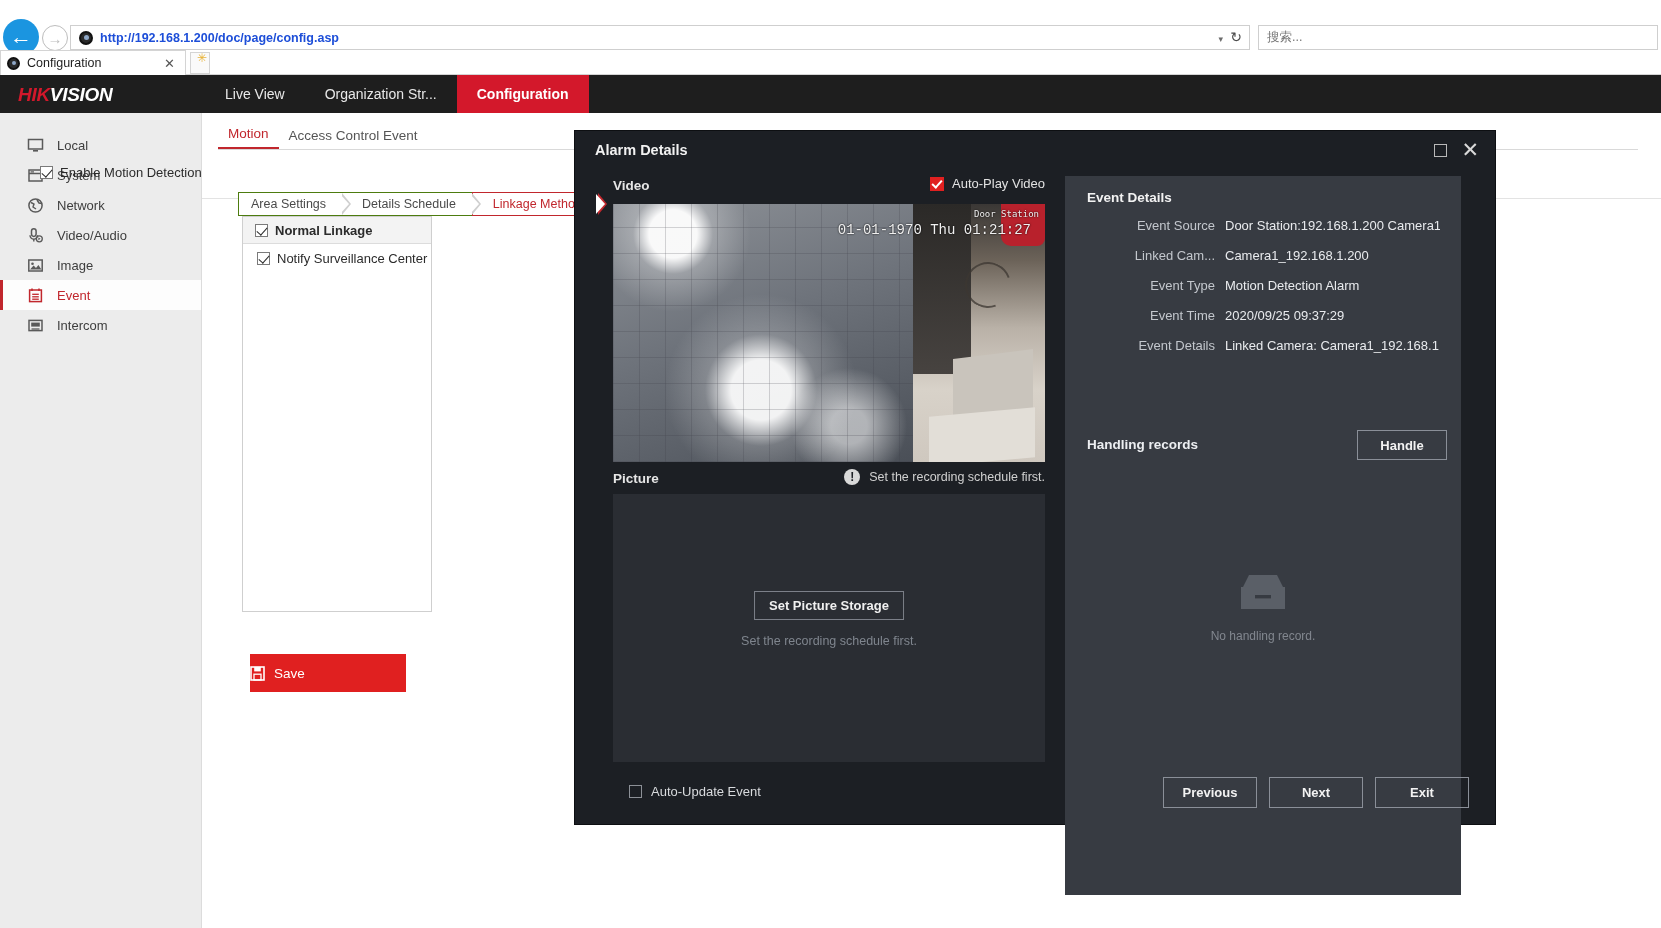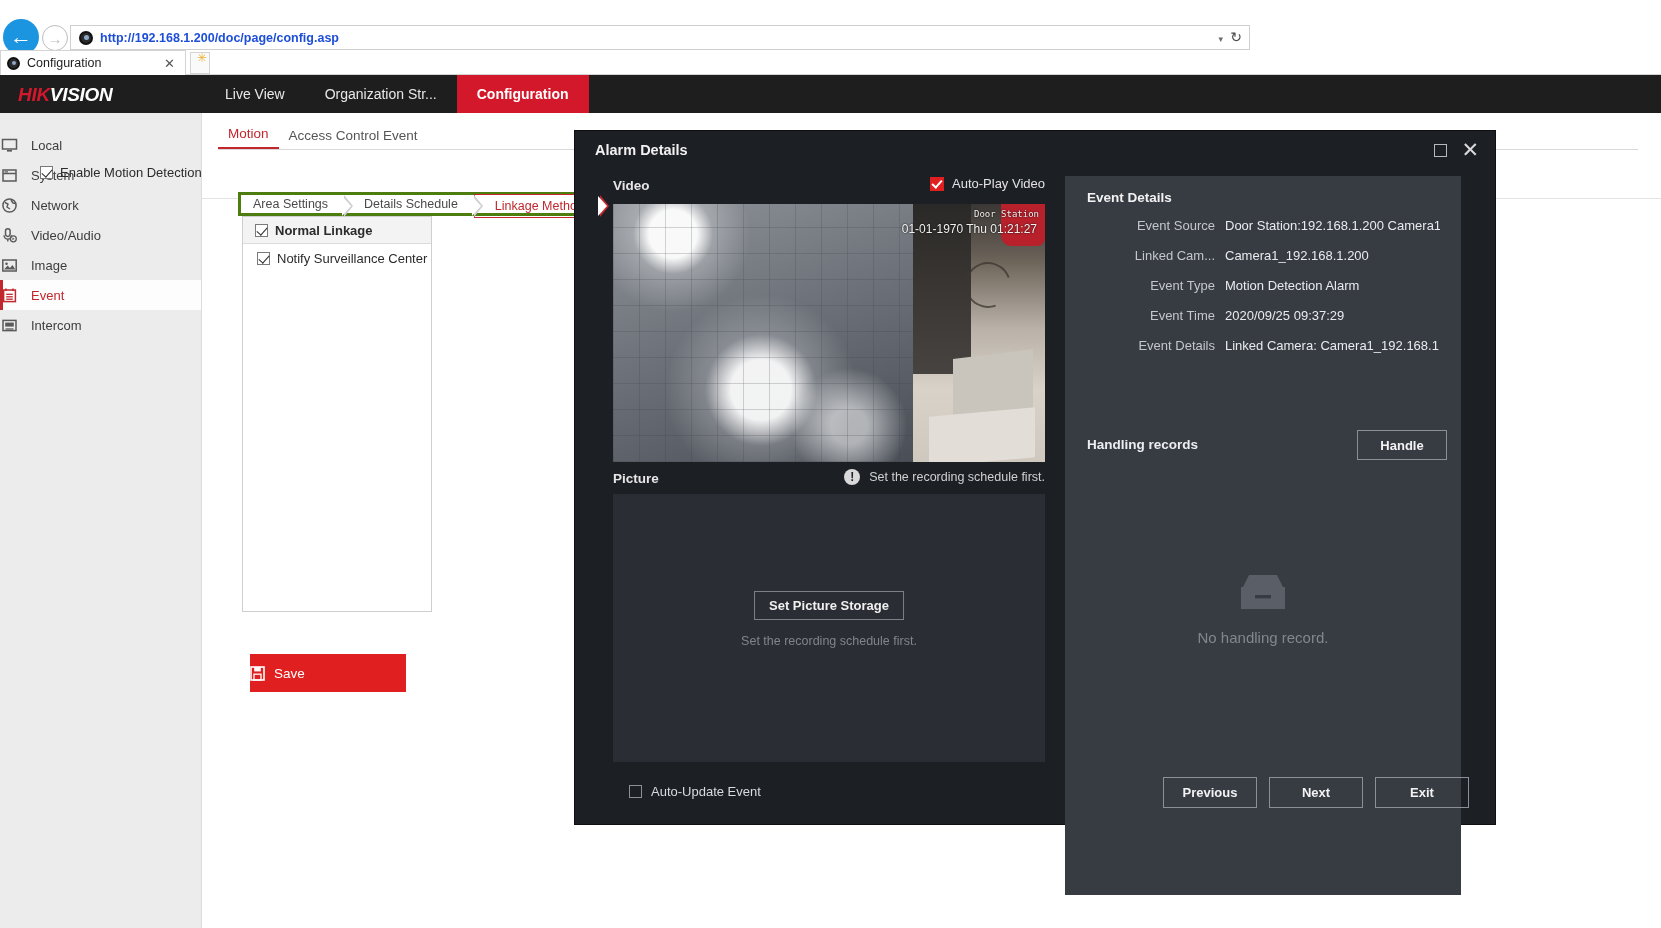--- a/index.html
+++ b/index.html
@@ -104,21 +104,21 @@
   }
   .nav-tab.active { background: #d3182b; color: #fff; font-weight: bold; }
 
   
   .sidebar {
     position: absolute; left: 0; top: 113px; width: 202px; height: 815px;
     background: #ececec; border-right: 1px solid #dcdcdc;
   }
   .side-item {
     position: relative; height: 30px; display: flex; align-items: center;
-    color: #3d3d3d; font-size: 13px; cursor: pointer;
+    padding-left: 26px; color: #3d3d3d; font-size: 13px; cursor: pointer;
   }
   .side-item.active { background: #fdfdfd; color: #c1272d; font-weight: 500; align-items: center; }
   .side-item.active::before {
     content: ""; position: absolute; left: 0; top: 0; width: 3px; height: 30px;
     background: #c1272d;
   }
   .side-icon {
     width: 18px; height: 18px; margin-right: 13px; flex: 0 0 auto;
     display: flex; align-items: center; justify-content: center;
   }
@@ -146,21 +146,21 @@
     content: ""; position: absolute; left: 3px; top: 0px;
     width: 5px; height: 9px; border: solid #2b2b2b;
     border-width: 0 1.8px 1.8px 0; transform: rotate(42deg);
   }
   .chk .lbl { font-size: 13px; color: #2b2b2b; }
 
   .enable-row { position: absolute; left: 40px; top: 165px; }
 
   .steps {
     position: absolute; left: 238px; top: 192px; height: 24px;
-    display: flex; border: 3px solid #4d7c0f; background: #fff;
+    display: flex; border: 1px solid #4d7c0f; background: #fff;
   }
   .step {
     position: relative; display: flex; align-items: center;
     padding: 0 16px 0 20px; font-size: 12.5px; color: #4a4a4a; cursor: pointer;
   }
   .step:first-child { padding-left: 12px; }
   .step::after {
     content: ""; position: absolute; right: -9px; top: 0;
     width: 0; height: 0; border-top: 11px solid transparent;
     border-bottom: 11px solid transparent; border-left: 9px solid #cfcfcf;
@@ -271,22 +271,22 @@
     position: absolute; left: 352px; top: 58px; width: 46px; height: 46px;
     border: 2px solid rgba(60,55,50,0.75); border-radius: 50%;
     border-right-color: transparent; transform: rotate(25deg);
   }
   .osd-title {
     position: absolute; right: 6px; top: 5px; color: #f0f0f0;
     font-family: "DejaVu Sans Mono", monospace; font-size: 9px;
     text-shadow: 0 0 2px #000;
   }
   .osd-time {
-    position: absolute; right: 8px; top: 18px; color: #f0f0f0;
-    font-family: Liberation Sans, sans-serif; font-size: 12px;
+    position: absolute; right: 14px; top: 18px; color: #f0f0f0;
+    font-family: Liberation Mono, monospace; font-size: 14px;
     text-shadow: 0 0 2px #000;
   }
 
   .pic-head { height: 32px; position: relative; padding-top: 7px; }
   .pic-warn { position: absolute; right: 0; top: 7px; display: flex; align-items: center; }
   .warn-ico {
     width: 16px; height: 16px; border-radius: 50%; background: #d9d9d9;
     color: #1c1f24; font-size: 12px; font-weight: bold; line-height: 16px;
     text-align: center; margin-right: 9px; flex: 0 0 auto;
   }
@@ -324,21 +324,21 @@
   .handle-btn {
     position: absolute; right: 0; top: 0; width: 90px; height: 30px;
     background: transparent; border: 1px solid #8a8f98; color: #f2f2f2;
     font-size: 13px; font-weight: bold; cursor: pointer;
     font-family: "Liberation Sans", sans-serif;
   }
   .empty-state {
     position: absolute; left: 0; top: 395px; width: 396px; text-align: center;
   }
   .empty-ico { margin: 0 auto 14px auto; width: 60px; height: 44px; }
-  .empty-msg { color: #82878f; font-size: 15px; }
+  .empty-msg { color: #82878f; font-size: 12px; }
 
   .dlg-footer { position: absolute; left: 0; bottom: 0; width: 920px; height: 62px; }
   .auto-update { position: absolute; left: 54px; top: 22px; display: flex; align-items: center; cursor: pointer; }
   .auto-update .box {
     width: 13px; height: 13px; border: 1px solid #8c9097; background: transparent;
     margin-right: 9px; flex: 0 0 auto;
   }
   .auto-update .lbl { color: #d9dbde; font-size: 13px; }
   .foot-btns { position: absolute; right: 26px; top: 15px; display: flex; gap: 12px; }
   .foot-btn {
@@ -357,20 +357,23 @@
 <div class="page">
 
   <div class="browser-bar">
     <div class="nav-back">←</div>
     <div class="nav-fwd">→</div>
     <div class="url-bar">
       <span class="url-favicon"></span>
       <span class="url-text">http://192.168.1.200/doc/page/config.asp</span>
       <span class="url-caret">▾</span>
       <span class="url-reload">↻</span>
+    </div>
+    <div class="search-bar">
+      <span>搜索...</span>
     </div>
   </div>
 
   <div class="tab-strip">
     <div class="tab">
       <span class="tab-favicon"></span>
       <span class="tab-title">Configuration</span>
       <span class="tab-close">✕</span>
     </div>
     <div class="tab-new">

